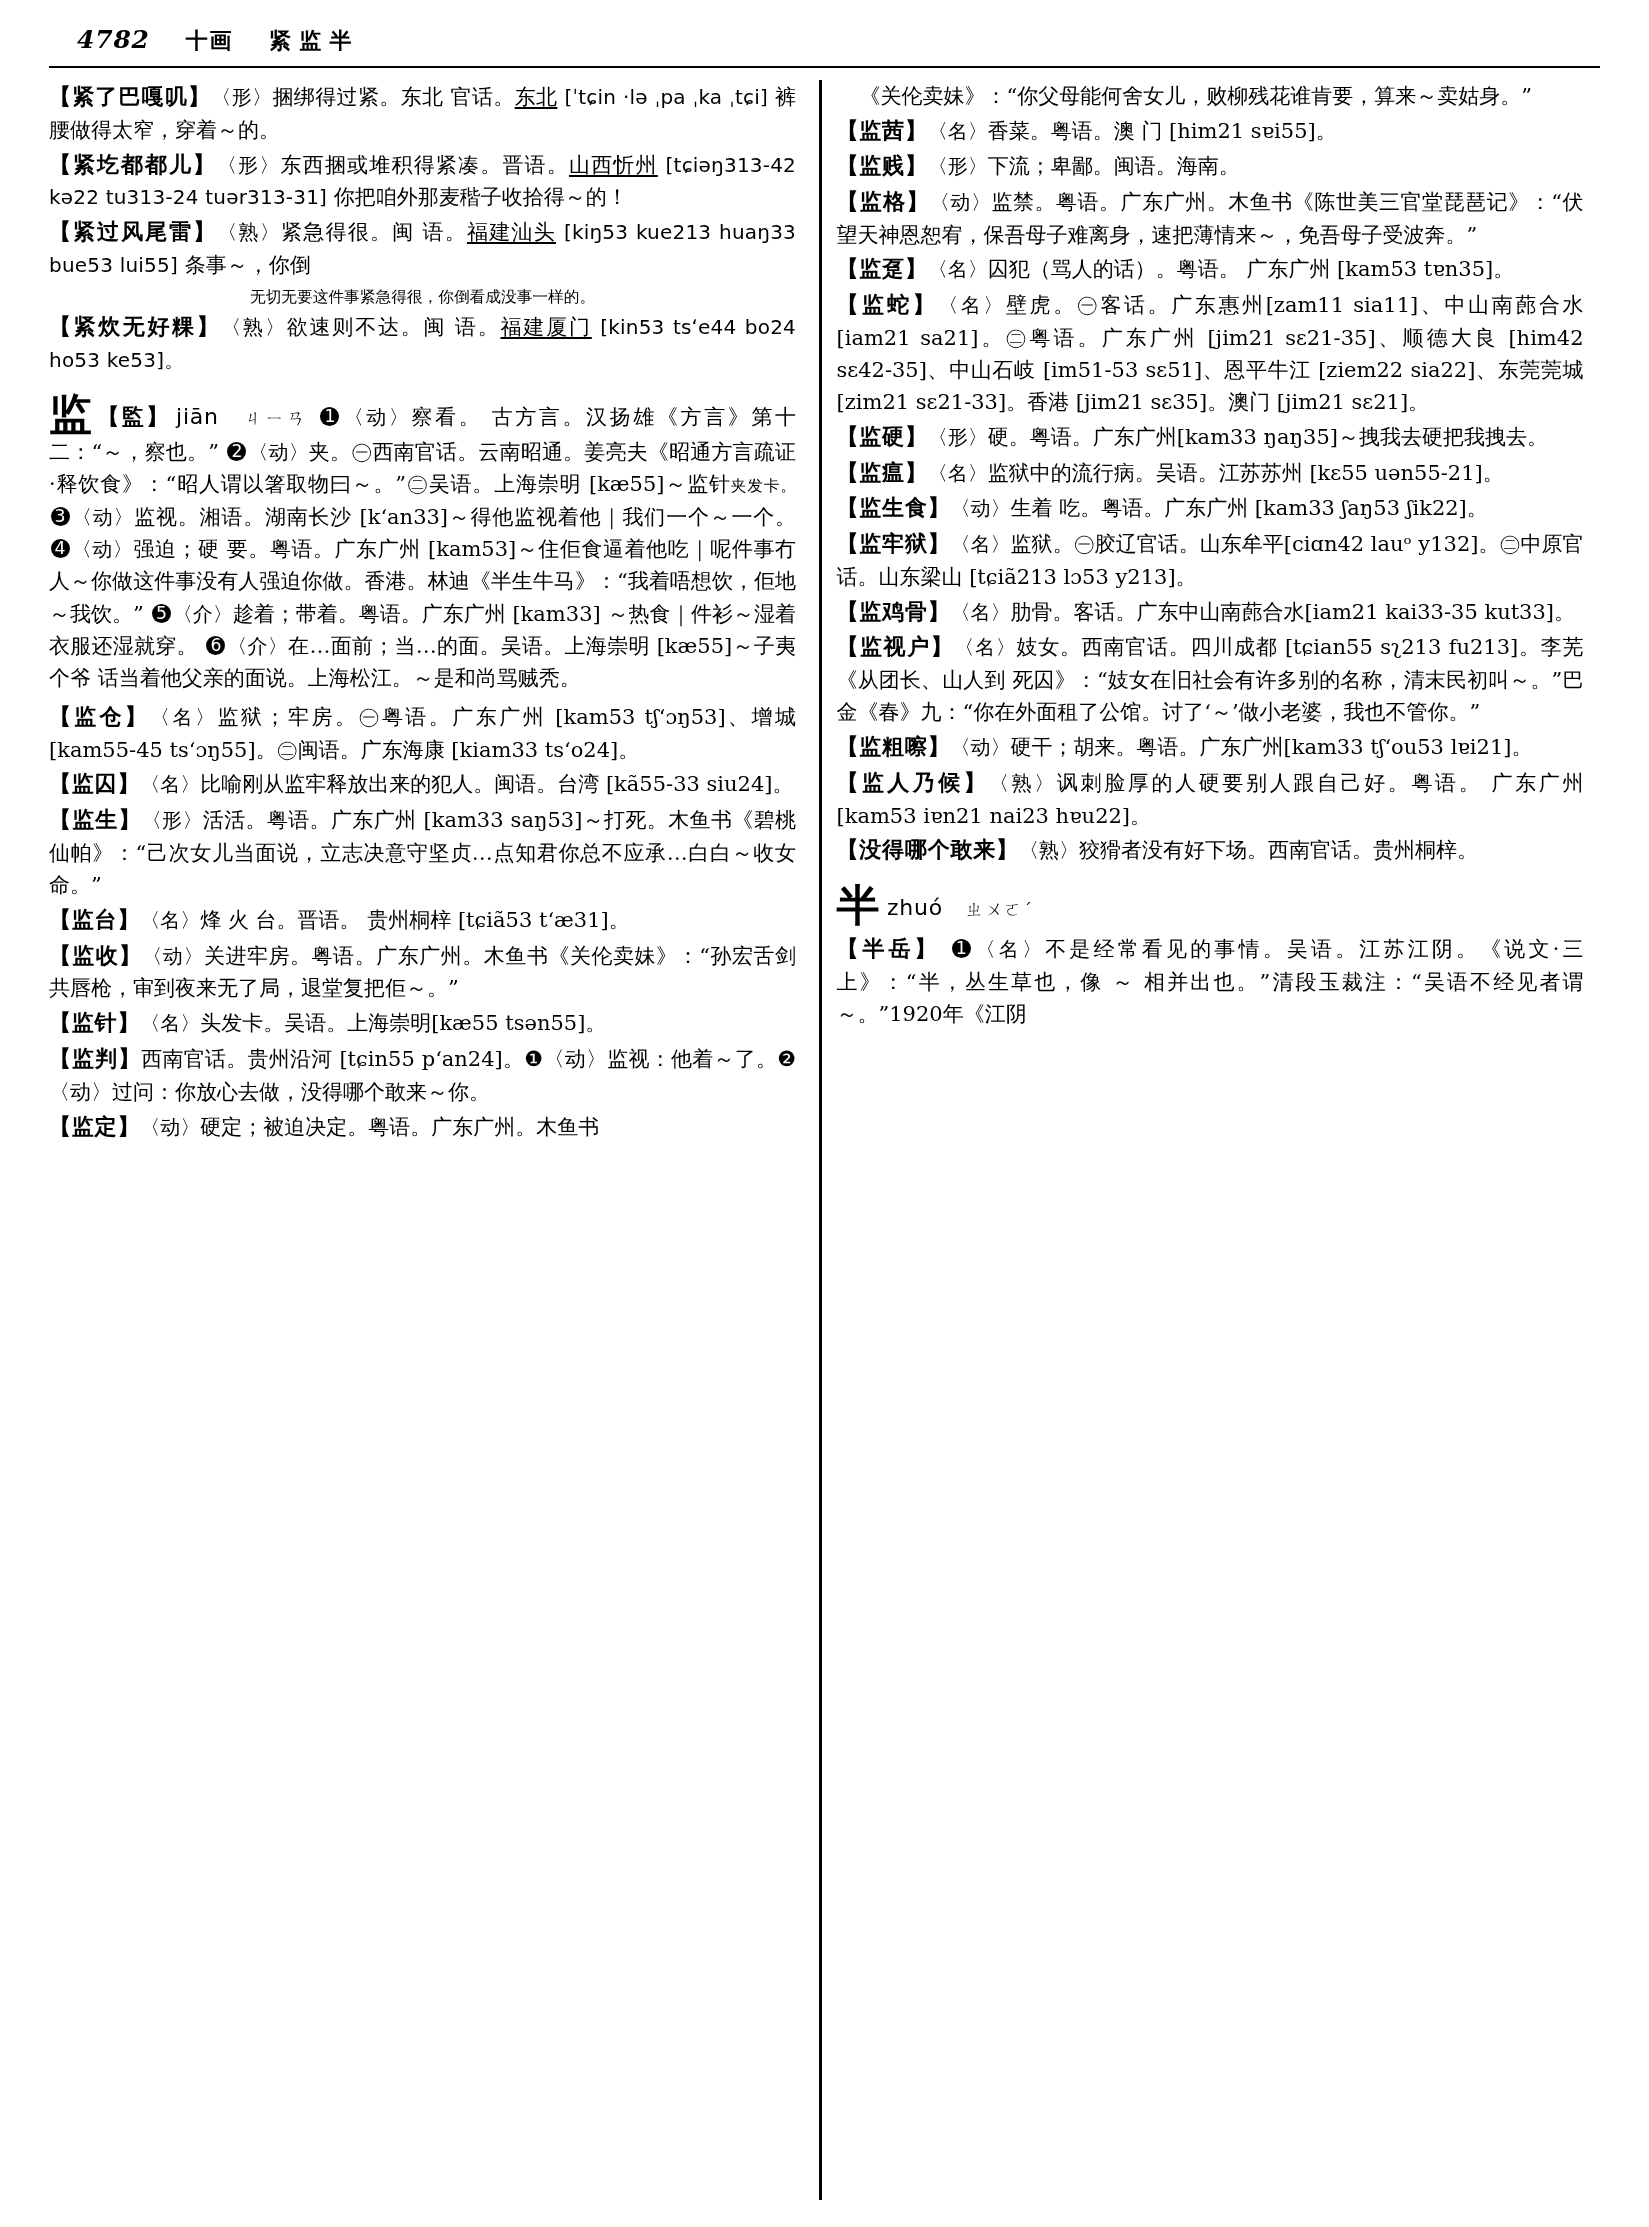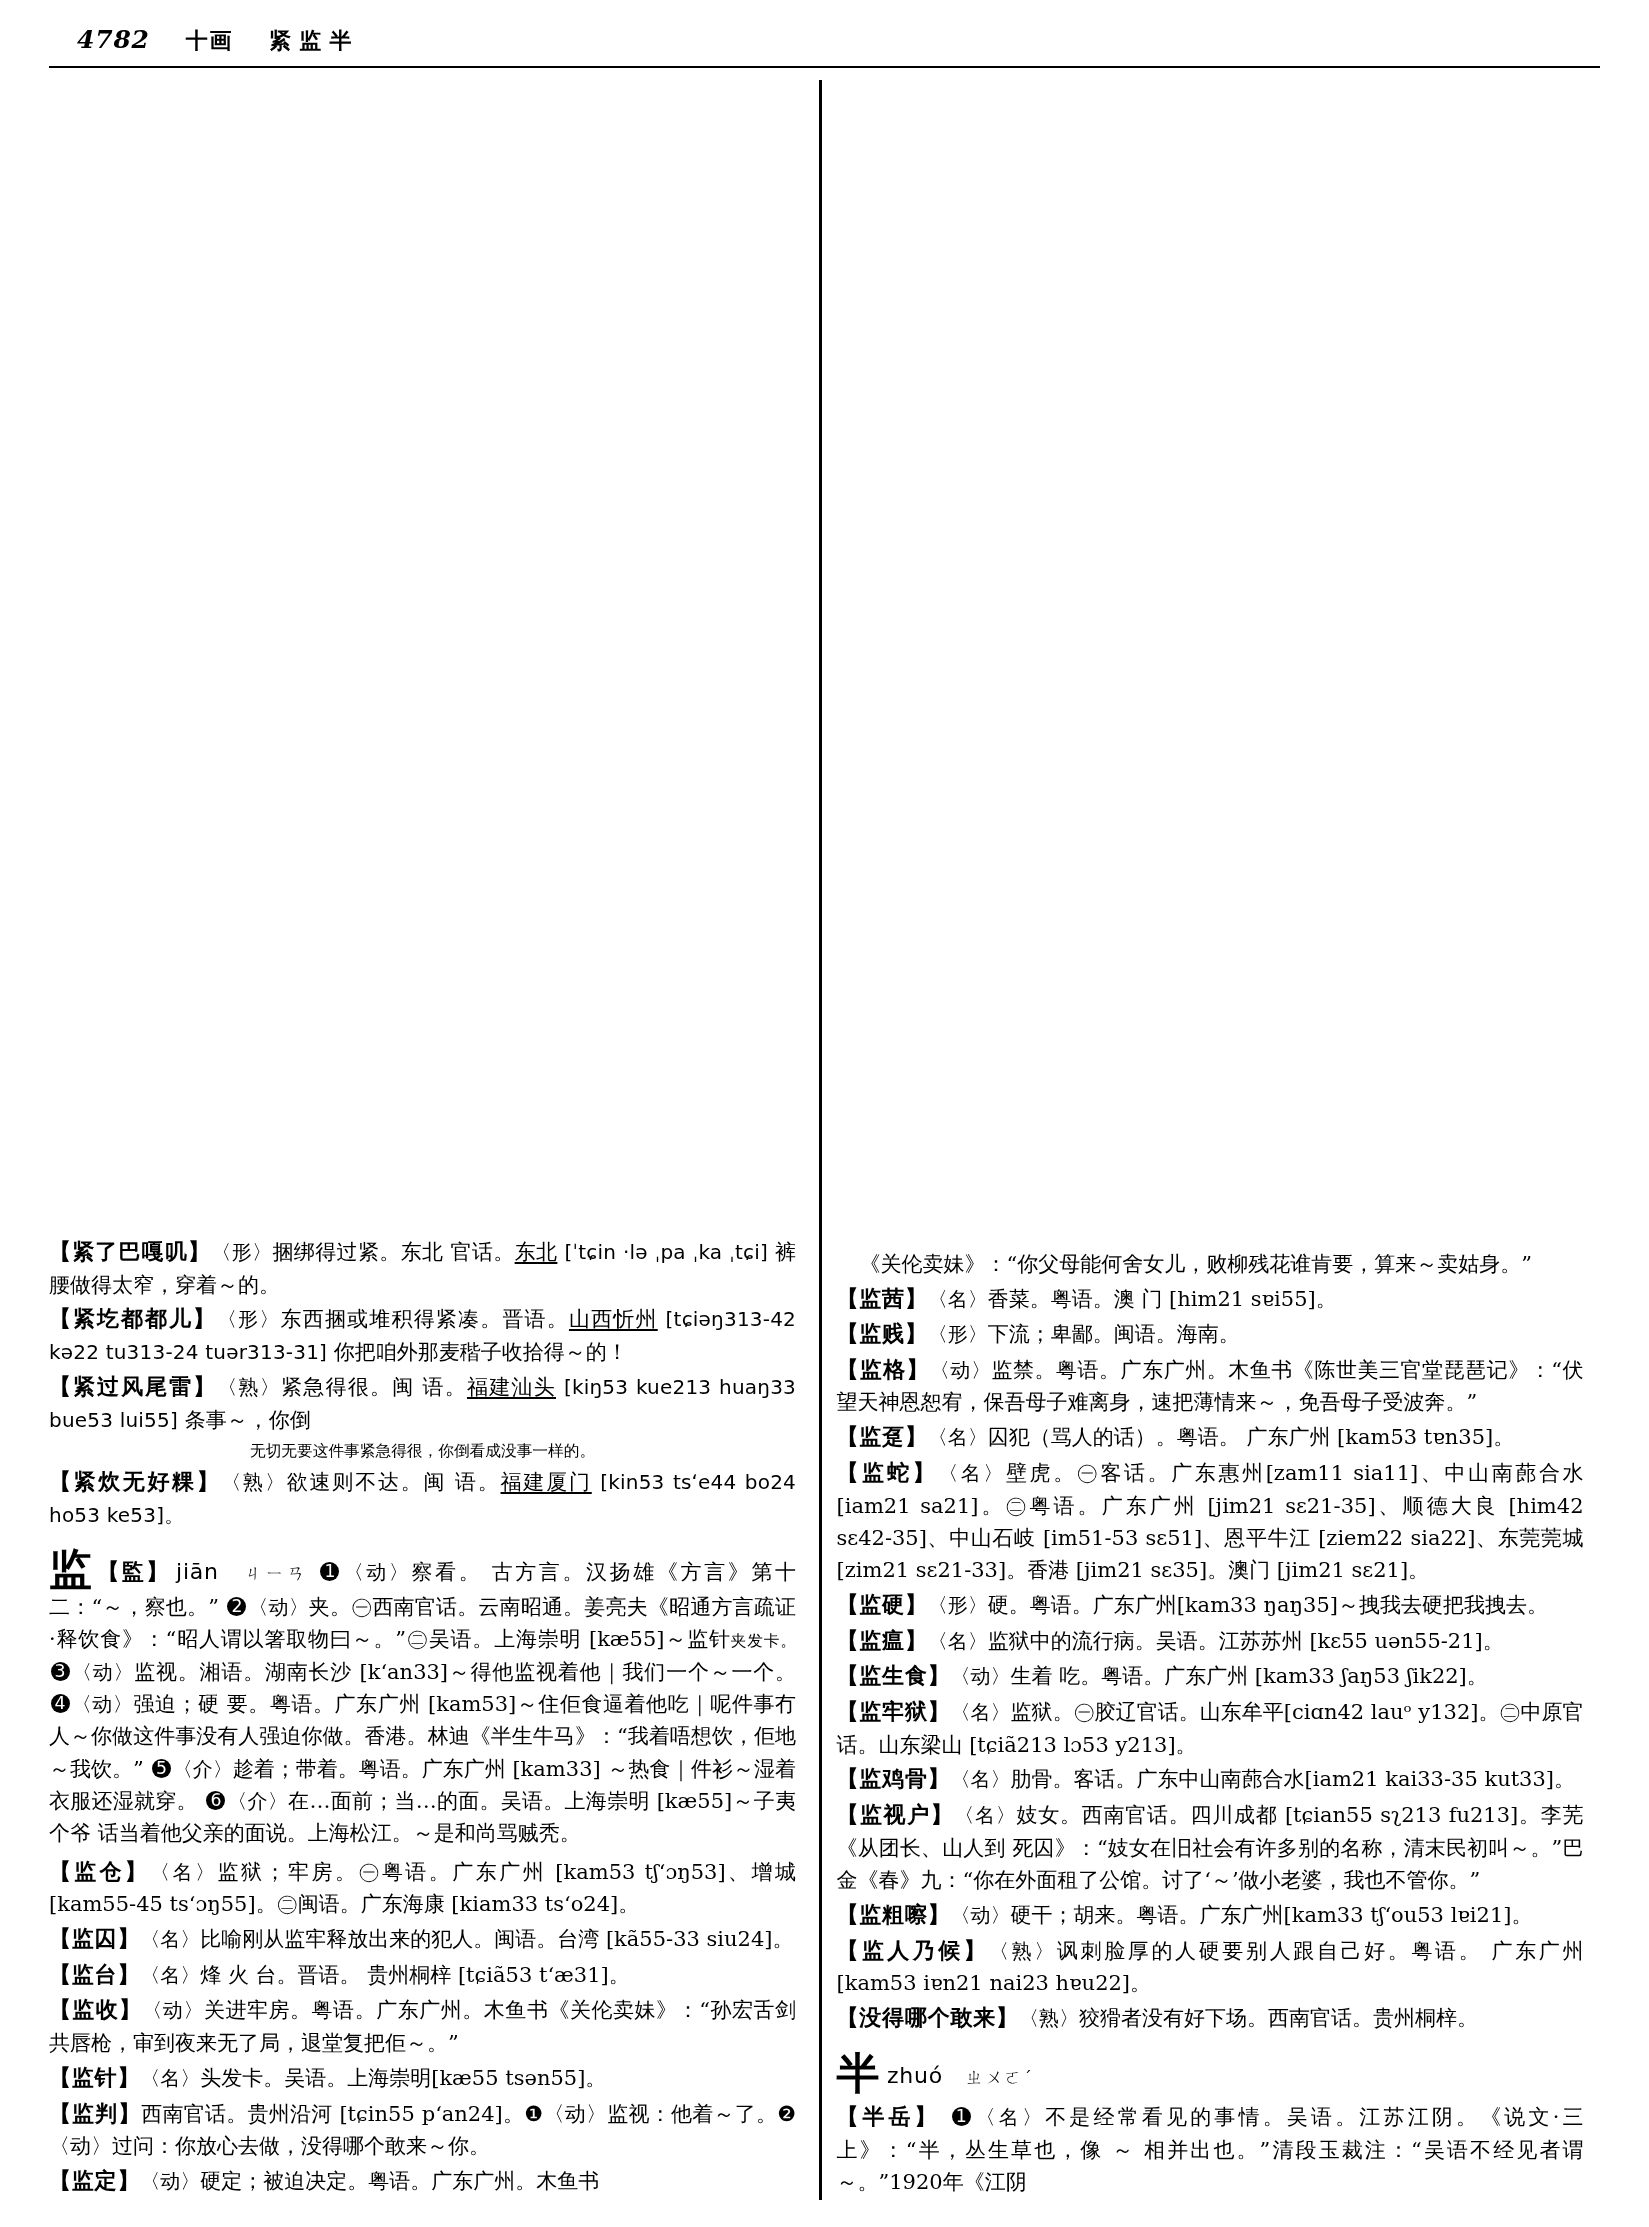--- a/index.html
+++ b/index.html
@@ -49,21 +49,20 @@
   .rule {
     border-top: 2.5px solid #000;
     margin: 3.3px 0 0 0;
     width: 1551px;
   }
   
   .cols {
     display: flex;
     margin-top: 11.5px;
     height: 2120px;
-    align-items: flex-end;
   }
   .col {
     width: 747px;
     position: relative;
   }
   .col.left { padding-right: 23px; }
   .divider {
     width: 2.5px;
     background: #000;
     margin: 0 15px 0 0;
@@ -178,20 +177,23 @@
       </div>
 
       <div class="entry">
         <span class="hw">【监仓】</span><span class="pos">〈名〉</span><span>监狱；牢房。</span><span>㊀粤语。广东广州 [kam53 tʃʻɔŋ53]、增城 [kam55-45 tsʻɔŋ55]。㊁闽语。广东海康 [kiam33 tsʻo24]。</span>
       </div>
 
       <div class="entry">
         <span class="hw">【监囚】</span><span class="pos">〈名〉</span><span>比喻刚从监牢释放出来的犯人。</span><span>闽语。台湾 [kã55-33 siu24]。</span>
       </div>
 
+      <div class="entry">
+        <span class="hw">【监生】</span><span class="pos">〈形〉</span><span>活活。</span><span>粤语。广东广州 [kam33 saŋ53]～打死。木鱼书《碧桃仙帕》：“己次女儿当面说，立志决意守坚贞…点知君你总不应承…白白～收女命。”</span>
+      </div>
 
       <div class="entry">
         <span class="hw">【监台】</span><span class="pos">〈名〉</span><span>烽 火 台。</span><span>晋语。 贵州桐梓 [tɕiã53 tʻæ31]。</span>
       </div>
 
       <div class="entry">
         <span class="hw">【监收】</span><span class="pos">〈动〉</span><span>关进牢房。</span><span>粤语。广东广州。木鱼书《关伦卖妹》：“孙宏舌剑共唇枪，审到夜来无了局，退堂复把佢～。”</span>
       </div>
 
       <div class="entry">

